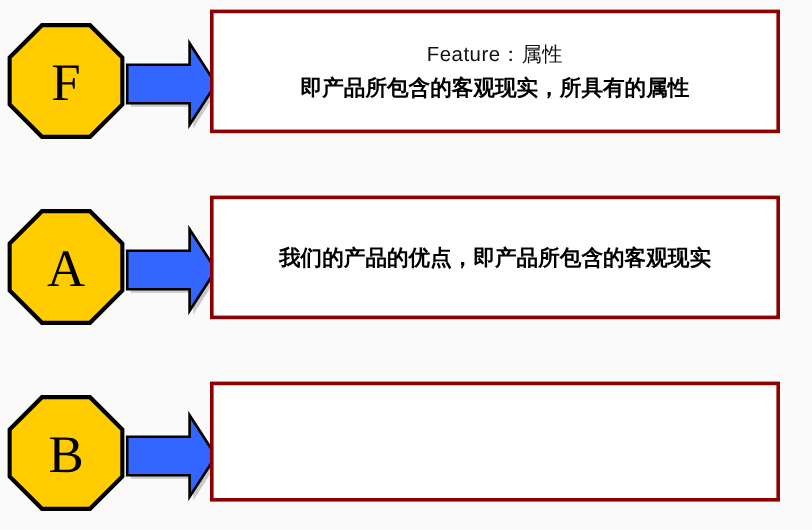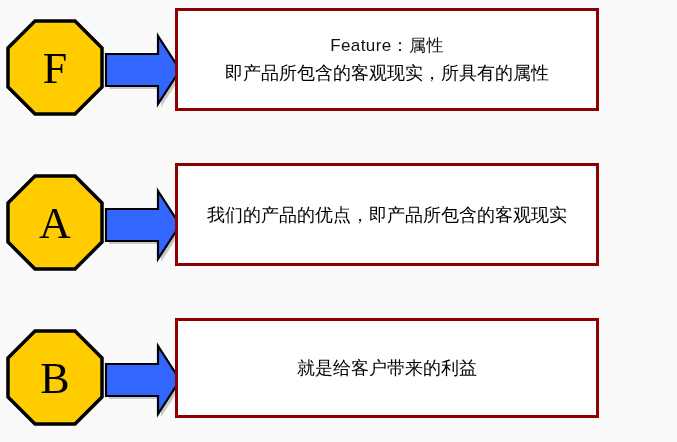--- a/index.html
+++ b/index.html
@@ -54,21 +54,21 @@
     width: 84px;
     height: 82px;
   }
   .arrow-svg { display: block; }
 
   
   .textbox {
     position: absolute;
     left: 175px;
     top: 8px;
-    width: 424px;
+    width: 475px;
     height: 103px;
     border: 3px solid #8B0000;
     background: #FFFFFF;
     box-sizing: border-box;
     display: flex;
     flex-direction: column;
     align-items: center;
     justify-content: center;
   }
   .row-3 .textbox {
@@ -78,21 +78,21 @@
     font-family: "Liberation Sans", sans-serif;
     font-size: 17px;
     color: #111111;
     letter-spacing: 0.4px;
     line-height: 26px;
     white-space: nowrap;
   }
   .line-cn {
     font-family: "Liberation Sans", sans-serif;
     font-size: 18px;
-    font-weight: normal;
+    font-weight: bold;
     color: #000000;
     line-height: 28px;
     white-space: nowrap;
   }
 </style>
 </head>
 <body>
 
 <div id="diagram">
 
@@ -151,18 +151,17 @@
     </div>
 
     <div class="arrow-wrap">
       <svg class="arrow-svg" width="84" height="82" viewBox="0 0 84 82" xmlns="http://www.w3.org/2000/svg">
         <polygon points="6,26 58,26 58,8 80,42 58,76 58,58 6,58" fill="#C8C8C8" transform="translate(3,3)"></polygon>
         <polygon points="6,26 58,26 58,8 80,42 58,76 58,58 6,58" fill="#3366FF" stroke="#000000" stroke-width="2.2" stroke-linejoin="miter"></polygon>
       </svg>
     </div>
 
     <div class="textbox">
-      <div class="line-cn">就是给客户带来的利益</div>
     </div>
 
   </div>
 
 </div>
 
 </body></html>

